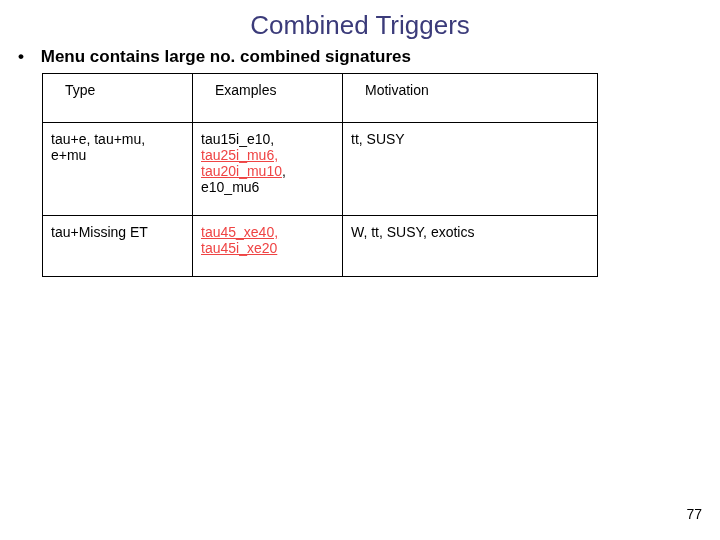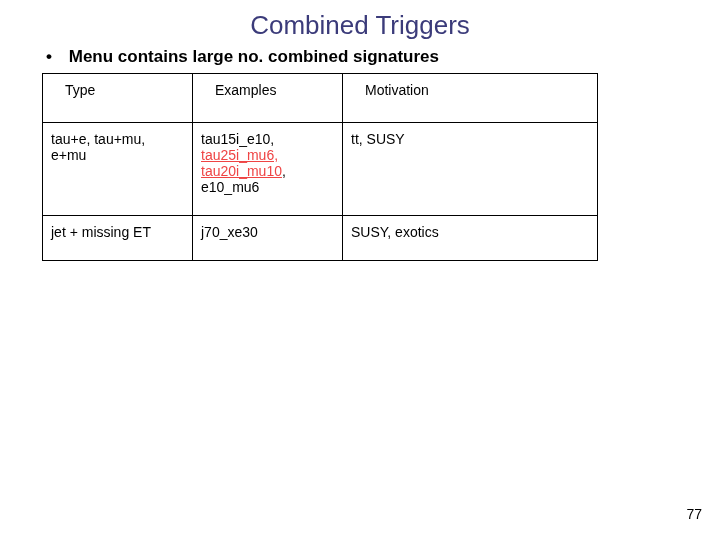--- a/index.html
+++ b/index.html
@@ -22,21 +22,21 @@
   .title {
     color: #3b3b7a;
     font-size: 26px;
     text-align: center;
     padding: 10px 0 2px 0;
     font-weight: normal;
   }
   .bullet-row {
     font-size: 17px;
     font-weight: bold;
-    padding: 4px 0 6px 46px;
+    padding: 4px 0 6px 18px;
   }
   .bullet-row .dot {
     display: inline-block;
     width: 18px;
   }
   table.trig {
     border-collapse: collapse;
     margin-left: 42px;
     width: 555px;
     table-layout: fixed;
@@ -99,28 +99,28 @@
     </tr>
 
     <tr>
       <td>tau+e, tau+mu, e+mu</td>
       <td>
         <span>tau15i_e10, </span><span class="link">tau25i_mu6, tau20i_mu10</span><span>, e10_mu6</span>
       </td>
       <td>tt, SUSY</td>
     </tr>
 
+    <tr>
+      <td>tau+Missing ET</td>
+      <td>
+        <span></span><span class="link">tau45_xe40, tau45i_xe20</span><span></span>
+      </td>
+      <td>W, tt, SUSY, exotics</td>
+    </tr>
 
 
 
-    <tr>
-      <td>jet + missing ET</td>
-      <td>
-        <span>j70_xe30</span><span class="link"></span><span></span>
-      </td>
-      <td>SUSY, exotics</td>
-    </tr>
   </tbody>
     </table>
 
 
   <div class="page-num">77</div>
 </div>
 
 </body></html>

